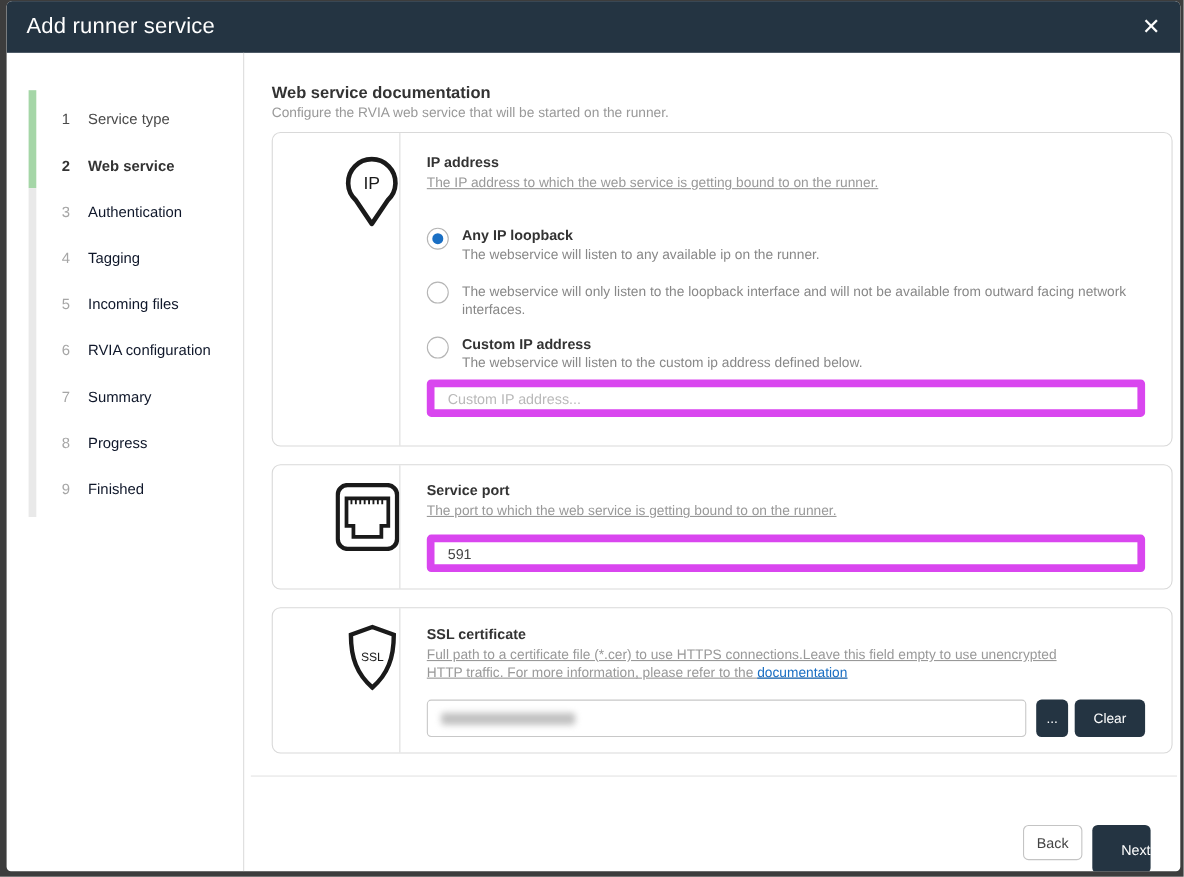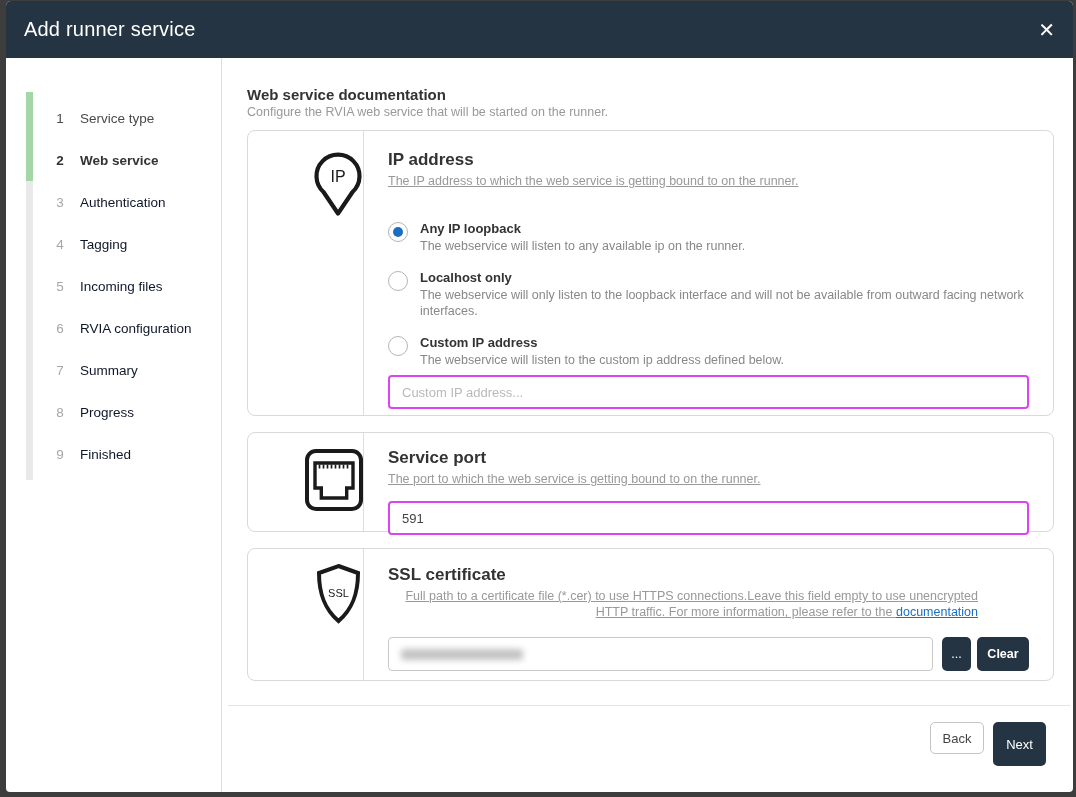--- a/index.html
+++ b/index.html
@@ -1,62 +1,62 @@
 <!DOCTYPE html>
 <html><head>
 <meta charset="utf-8">
 <style>
   * { margin:0; padding:0; box-sizing:border-box; }
   html,body { width:1076px; height:797px; }
   body { background:#3d3d3d; font-family:"Liberation Sans", sans-serif; }
   .modal { position:absolute; left:6px; top:1px; right:3px; bottom:5px; background:#fff; border-radius:5px 5px 4px 4px; overflow:hidden; display:flex; flex-direction:column; }
-  .header { height:57px; background:#243442; color:#fff; display:flex; align-items:center; padding:0 18px; flex:0 0 auto; }
+  .header { height:47px; background:#243442; color:#fff; display:flex; align-items:center; padding:0 18px; flex:0 0 auto; }
   .header .title { font-size:20px; font-weight:500; letter-spacing:0.2px; }
   .header .close { margin-left:auto; font-size:20px; color:#fff; cursor:pointer; line-height:1; }
   .body { flex:1; display:flex; min-height:0; }
   .sidebar { width:216px; flex:0 0 auto; border-right:1px solid #ddd; position:relative; }
   .bar { position:absolute; left:20px; top:34px; width:7px; }
   .bar .seg-green { background:#a5d6a7; width:7px; height:89px; }
   .bar .seg-gray { background:#e9e9e9; width:7px; height:299px; }
   .steps { position:absolute; top:39px; left:0; width:100%; }
   .step { height:42px; display:flex; align-items:center; font-size:13.5px; }
   .step .num { width:24px; text-align:center; margin-left:42px; color:#a6a6a6; }
   .step .lbl { margin-left:8px; color:#0f172a; }
   .step.done .num, .step.done .lbl { color:#4a4a4a; }
   .step.active .num, .step.active .lbl { color:#333; font-weight:bold; }
   .main { flex:1; padding:28px 24px 0 25px; position:relative; }
   h1.page-title { font-size:15px; font-weight:bold; color:#333; }
   .page-subtitle { font-size:12.5px; color:#999; margin-top:2px; }
   .card { border:1px solid #d9d9d9; border-radius:8px; margin-top:16px; display:flex; }
   .card.first { margin-top:11px; }
   .icon-col { width:116px; flex:0 0 auto; border-right:1px solid #ddd; display:flex; justify-content:flex-end; }
   .card-content { flex:1; padding:19px 24px 20px 24px; min-width:0; }
-  .card-title { font-size:17px; font-weight:bold; color:#333; }
+  .card-title { font-size:13px; font-weight:bold; color:#333; }
   .card-desc { font-size:12.5px; color:#999; margin-top:3px; line-height:1.3;text-decoration:underline; }
   .options { margin-top:32px; }
   .option { display:flex; margin-bottom:16px; }
   .option.last { margin-bottom:7px; }
   .radio { width:20px; height:20px; border-radius:50%; border:1px solid #b5b5b5; flex:0 0 auto; margin-top:1px; position:relative; background:#fff; }
   .radio.sel::after { content:""; position:absolute; left:4px; top:4px; width:10px; height:10px; border-radius:50%; background:#1a6fc4; }
   .opt-text { margin-left:12px; }
   .opt-label { font-size:13px; font-weight:bold; color:#333; }
   .opt-desc { font-size:12.5px; color:#888; margin-top:2px; line-height:1.28; max-width:620px; }
-  input.text { width:100%; height:34px; border:2px solid #d946ef; border-radius:4px; font-size:13px; font-family:"Liberation Sans",sans-serif; padding:0 12px; color:#444; }
+  input.text { width:100%; height:34px; border:7px solid #d946ef; border-radius:4px; font-size:13px; font-family:"Liberation Sans",sans-serif; padding:0 12px; color:#444; }
   input.text::placeholder { color:#b9b9b9; }
   .ssl-input-row { display:flex; margin-top:16px; align-items:center; }
   .ssl-input { position:relative; width:545px; height:34px; border:1px solid #c8c8c8; border-radius:4px; background:#fff; flex:0 0 auto; }
   .redacted { position:absolute; left:12px; top:11px; width:122px; height:11px; background:#909090; border-radius:3px; filter:blur(3px); opacity:.55; }
   .btn-dark { background:#243442; color:#fff; border:none; border-radius:5px; height:34px; font-size:12.5px; font-family:"Liberation Sans",sans-serif; cursor:pointer; }
   .btn-dots { width:29px; margin-left:9px; }
-  .btn-clear { width:52px; margin-left:6px;font-weight:bold; }
+  .btn-clear { width:64px; margin-left:6px; }
   .link { color:#1a6fc4; text-decoration:underline; }
   .footer { position:absolute; left:222px; right:3px; bottom:5px; height:82px; background:#fff; border-top:1px solid #e3e3e3; }
-  .footer-inner { position:absolute; right:24px; top:16px; display:flex; }
+  .footer-inner { position:absolute; right:24px; top:44px; display:flex; }
   .btn-back { height:32px; width:54px; background:#fff; border:1px solid #c4c4c4; border-radius:5px; font-size:13px; color:#444; font-family:"Liberation Sans",sans-serif; cursor:pointer; }
-  .btn-next { height:44px; width:53px; background:#243442; border:none; border-radius:5px; font-size:13px; color:#fff; margin-left:9px; font-family:"Liberation Sans",sans-serif; cursor:pointer; }
+  .btn-next { height:44px; width:53px; background:#243442; border:none; border-radius:5px; font-size:13px; color:#fff; margin-left:9px; font-family:"Liberation Sans",sans-serif; cursor:pointer;text-align:right; }
   svg.cicon { stroke:#1a1a1a; fill:none; }
   svg.cicon text { fill:#1a1a1a; stroke:none; font-family:"Liberation Sans",sans-serif; }
 </style>
 </head>
 <body>
 
 <div class="modal">
   <div class="header">
     <span class="title">Add runner service</span>
     <span class="close">✕</span>
@@ -124,37 +124,36 @@
               <div class="option">
                 <div class="radio sel"></div>
                 <div class="opt-text">
                   <div class="opt-label">Any IP loopback</div>
                   <div class="opt-desc">The webservice will listen to any available ip on the runner.</div>
                 </div>
               </div>
               <div class="option">
                 <div class="radio"></div>
                 <div class="opt-text">
-                  <div class="opt-label">Localhost only</div>
                   <div class="opt-desc">The webservice will only listen to the loopback interface and will not be available from outward facing network interfaces.</div>
                 </div>
               </div>
               <div class="option last">
                 <div class="radio"></div>
                 <div class="opt-text">
                   <div class="opt-label">Custom IP address</div>
                   <div class="opt-desc">The webservice will listen to the custom ip address defined below.</div>
                 </div>
               </div>
             </div>
           <input class="text" type="text" placeholder="Custom IP address..." style="">
         </div>
       </div>
 
-      <div class="card" style="height:100px;">
+      <div class="card" style="height:114px;">
         <div class="icon-col" style="padding-top:16px;">
           <svg class="cicon" width="58" height="62" viewBox="0 0 58 62">
             <rect x="2" y="2" width="54" height="58" rx="9" stroke-width="4"></rect>
             <path d="M10 14 H48 V39 H41.7 V49 H16.3 V39 H10 Z" stroke-width="3.4" stroke-linejoin="miter"></path>
             <path d="M14.5 15.5 v4 M18.5 15.5 v4 M22.5 15.5 v4 M26.5 15.5 v4 M30.5 15.5 v4 M34.5 15.5 v4 M38.5 15.5 v4 M42.5 15.5 v4" stroke-width="1.7"></path>
           </svg>
         </div>
         <div class="card-content" style="padding-top:15px;">
           <div class="card-title">Service port</div>
           <div class="card-desc">The port to which the web service is getting bound to on the runner.</div>
@@ -164,21 +163,21 @@
 
       <div class="card" style="height:133px;">
         <div class="icon-col" style="padding-top:14px;">
           <svg class="cicon" width="49" height="61" viewBox="0 0 49 61">
             <path d="M24.5 3 L44 10 C44 31 38.5 46 24.5 58 C10.5 46 5 31 5 10 Z" stroke-width="4" stroke-linejoin="miter"></path>
             <text x="24.5" y="33.5" text-anchor="middle" font-size="11" stroke="none">SSL</text>
           </svg>
         </div>
         <div class="card-content" style="padding-top:16px;">
           <div class="card-title">SSL certificate</div>
-          <div class="card-desc" style="max-width:590px;text-align:right;"><span>Full path to a certificate file (*.cer) to use HTTPS connections.Leave this field empty to use unencrypted HTTP traffic. For more information, please refer to the </span><span class="link">documentation</span></div>
+          <div class="card-desc" style="max-width:590px;"><span>Full path to a certificate file (*.cer) to use HTTPS connections.Leave this field empty to use unencrypted HTTP traffic. For more information, please refer to the </span><span class="link">documentation</span></div>
           <div class="ssl-input-row">
             <div class="ssl-input">
               <div class="redacted"></div>
             </div>
             <button class="btn-dark btn-dots">...</button>
             <button class="btn-dark btn-clear">Clear</button>
           </div>
         </div>
       </div>
 

